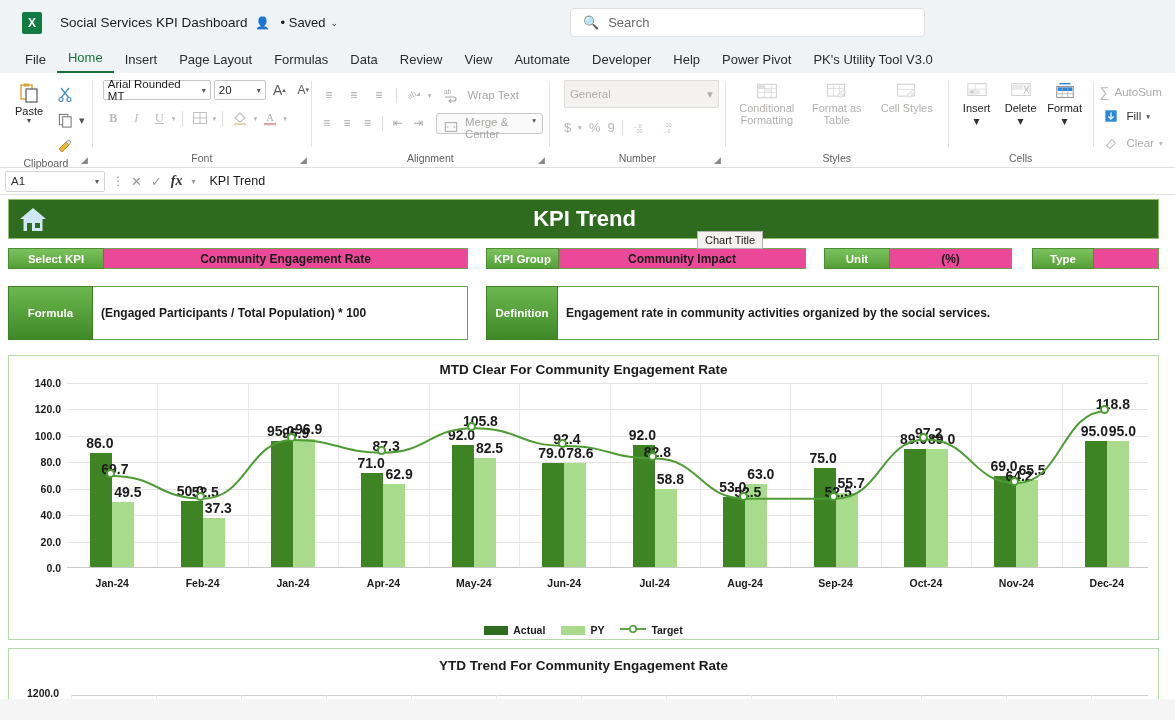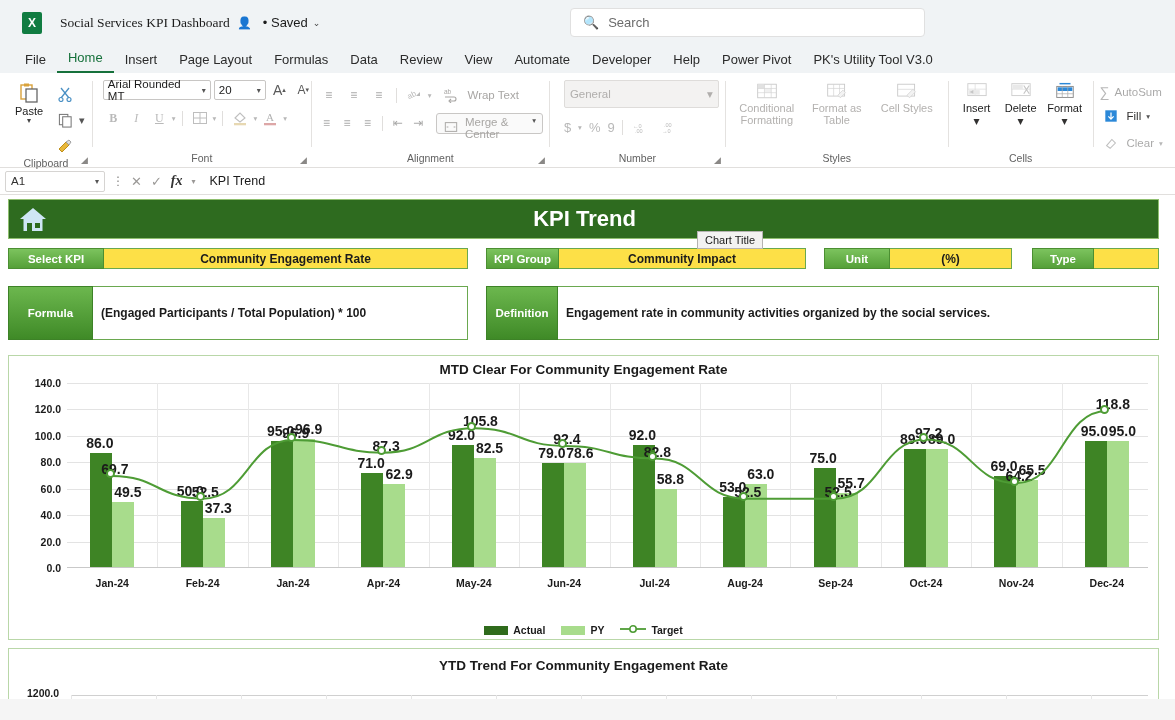--- a/index.html
+++ b/index.html
@@ -9,21 +9,21 @@
     background:#f5f5f5;
     font-family:"Liberation Sans", sans-serif;
     font-size:12px; color:#323130;
   }
 
   
   .titlebar { height:45px; background:#f0f3f5; display:flex; align-items:center; padding:0 10px; position:relative; }
   .xl-logo { width:20px; height:22px; background:#107c41; border-radius:2px; color:#fff;
              font-size:12px; font-weight:bold; display:flex; align-items:center; justify-content:center;
              margin-left:12px; }
-  .doc-title { font-size:13.5px; color:#1b1b1b; margin-left:18px;font-family:Liberation Serif, serif; }
+  .doc-title { font-size:13.5px; color:#1b1b1b; margin-left:18px; }
   .person-icon { margin-left:8px; font-size:12px; color:#444; }
   .saved-text { margin-left:10px; font-size:13px; color:#1b1b1b; }
   .chev { font-size:9px; margin-left:5px; color:#444; }
   .searchbox { position:absolute; left:570px; top:8px; width:355px; height:29px;
                background:#fff; border:1px solid #e0e0e0; border-radius:4px;
                display:flex; align-items:center; padding:0 12px; }
   .searchbox .sicon { color:#666; font-size:13px; margin-right:9px; }
   .searchbox .splaceholder { color:#6b6b6b; font-size:13px; }
 
   
@@ -107,21 +107,21 @@
                 background:#2e6b1f; border:1px solid #8fbf6f;
                 display:flex; align-items:center; }
   .home-ico { width:36px; margin-left:6px; display:flex; align-items:center; justify-content:center; }
   .kpi-header .htitle { flex:1; text-align:center; color:#fff; font-size:22px; font-weight:bold;
                         margin-right:40px; }
 
   .fieldrow { position:absolute; display:flex; align-items:stretch; height:21px; }
   .flabel { background:linear-gradient(#7cc35e,#55a038); color:#fff; font-weight:bold;
             font-size:11.5px; display:flex; align-items:center; justify-content:center;
             border:1px solid #4b8f32; }
-  .fvalue { background:#fde047; border:1px solid #6aa84f; border-left:none;
+  .fvalue { background:#ec4899; border:1px solid #6aa84f; border-left:none;
             display:flex; align-items:center; justify-content:center;
             font-size:12px; font-weight:bold; color:#1b1b1b; }
 
   .boxrow { position:absolute; display:flex; align-items:stretch; height:54px; }
   .blabel { background:linear-gradient(#6cb74e,#3f8a27); color:#fff; font-weight:bold;
             font-size:11.5px; display:flex; align-items:center; justify-content:center;
             border:1px solid #3d8227; }
   .bvalue { background:#fff; border:1px solid #6aa84f; border-left:none;
             display:flex; align-items:center; padding-left:8px;
             font-size:12px; font-weight:bold; color:#1b1b1b; }

